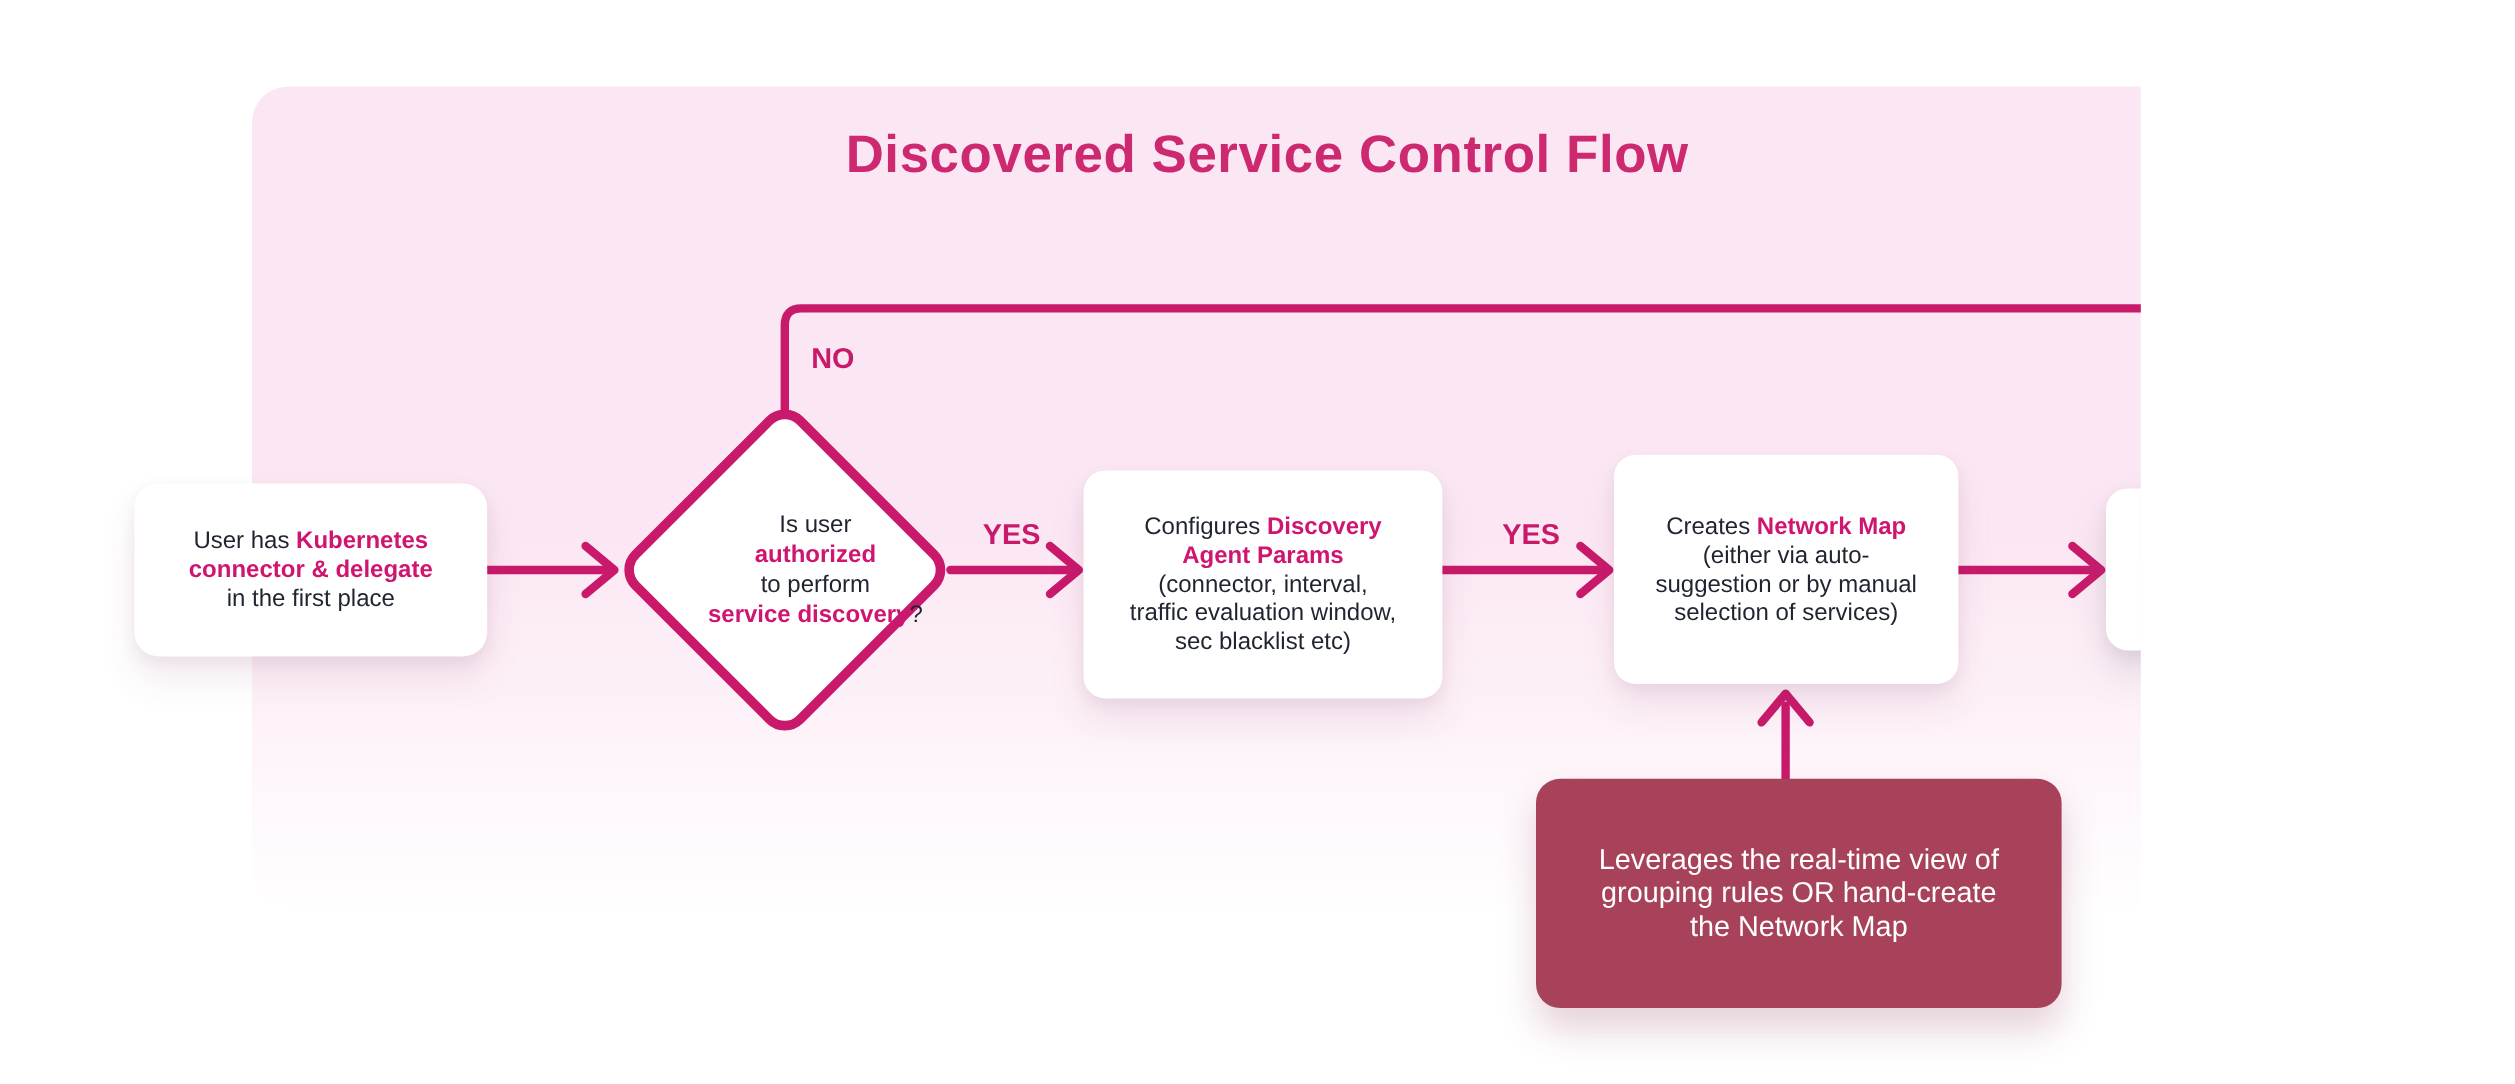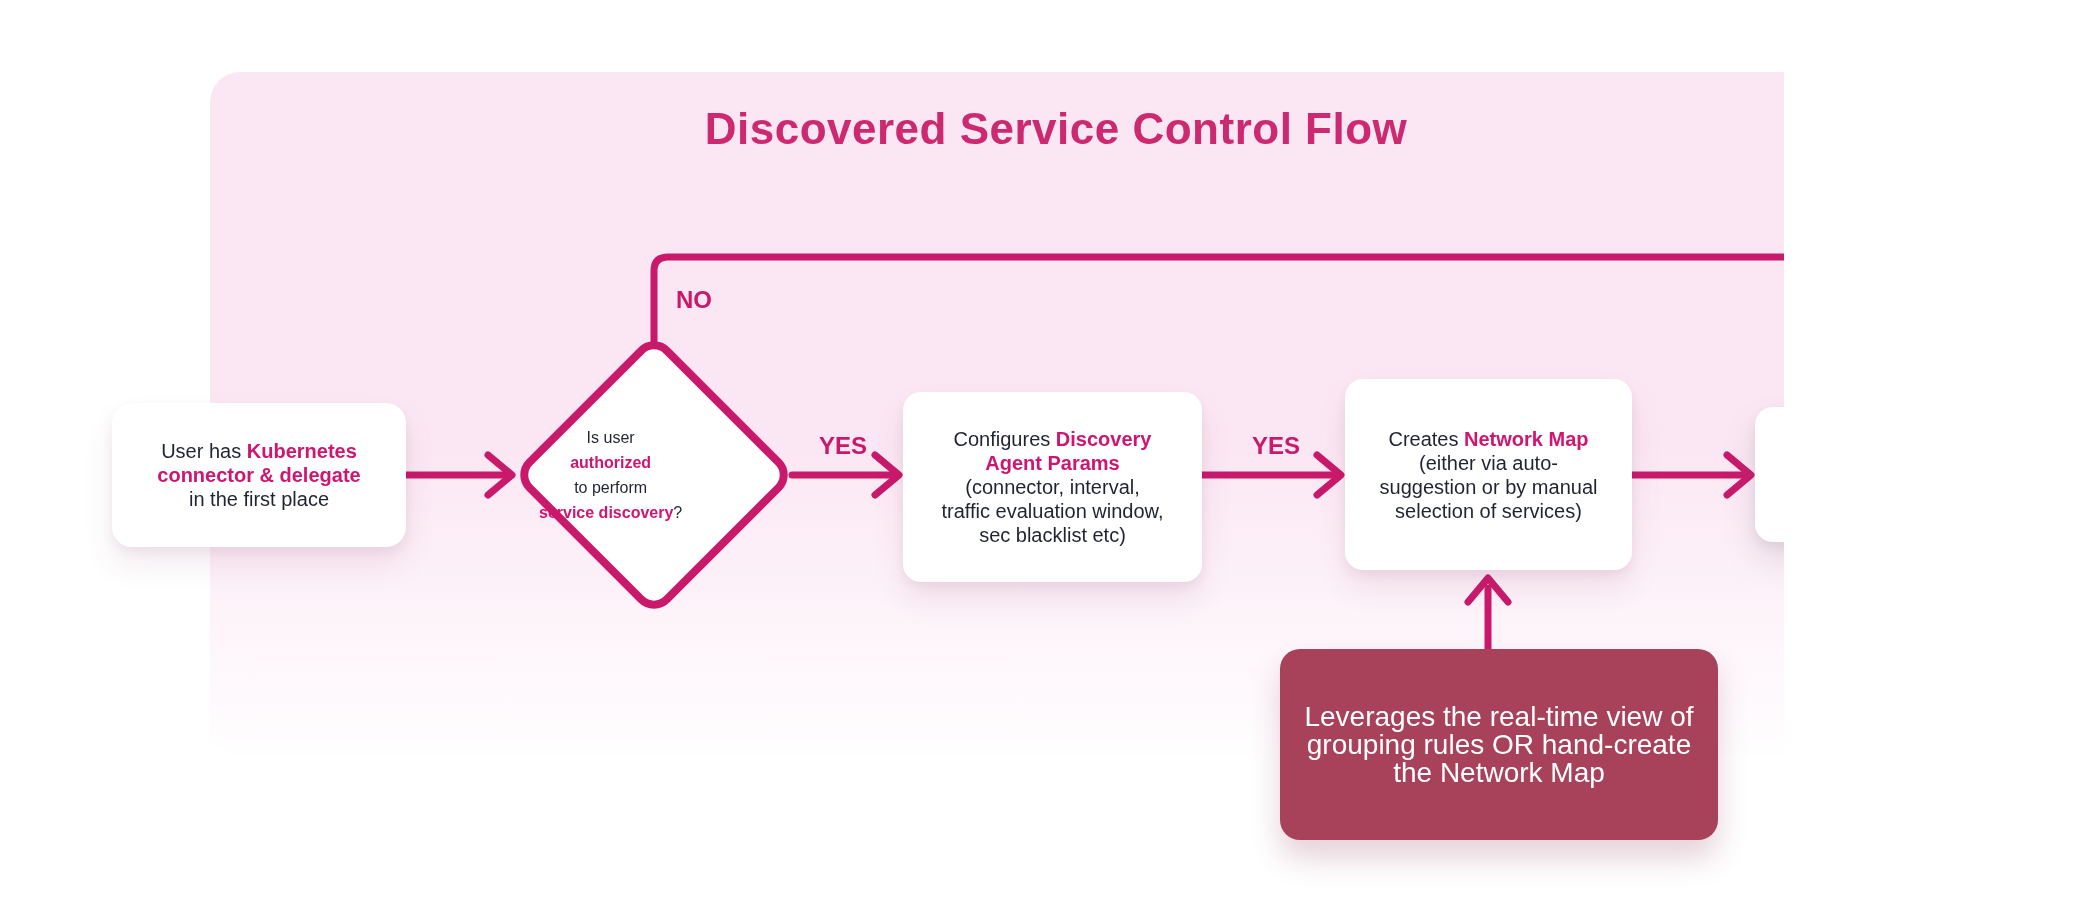--- a/index.html
+++ b/index.html
@@ -24,40 +24,40 @@
   .node{
     position:absolute;background:#ffffff;border-radius:18px;
     display:flex;align-items:center;justify-content:center;text-align:center;
     font-size:20px;line-height:24px;
     box-shadow:0 18px 30px rgba(150,60,110,0.10),0 5px 12px rgba(60,20,50,0.06);
   }
   .node .tline{display:block;}
   .em{color:var(--hl,#D01570);font-weight:700;}
   .decision-text{
     position:absolute;left:539px;top:400px;width:230px;height:150px;
-    display:flex;flex-direction:column;align-items:flex-start;justify-content:center;
-    text-align:center;font-size:16px;line-height:25px;
+    display:flex;flex-direction:column;align-items:flex-end;justify-content:center;
+    text-align:center;font-size:20px;line-height:25px;
   }
   .flow-label{
     position:absolute;font-size:24px;font-weight:700;
     color:var(--accent,#C9196B);text-align:right;
   }
   .end-node{
     position:absolute;left:1755px;top:407px;width:227px;height:135px;
     background:#ffffff;border-radius:18px;
     display:flex;align-items:center;justify-content:center;
     font-size:35px;font-weight:400;letter-spacing:1px;
     color:var(--accent,#C9196B);
     box-shadow:0 18px 32px rgba(120,110,135,0.18),0 5px 12px rgba(60,50,70,0.08);
   }
   .note{
     position:absolute;left:1280px;top:649px;width:438px;height:191px;
     background:var(--notebg,#A7425A);border-radius:20px;
     display:flex;flex-direction:column;align-items:center;justify-content:center;
-    text-align:center;font-size:28px;line-height:28px;
+    text-align:center;font-size:24px;line-height:28px;
     color:var(--notetext,#ffffff);
     box-shadow:0 18px 30px rgba(140,50,80,0.22);
   }
 </style>
 </head>
 <body>
 
 <div class="stage">
 
   <div class="panel"></div>

